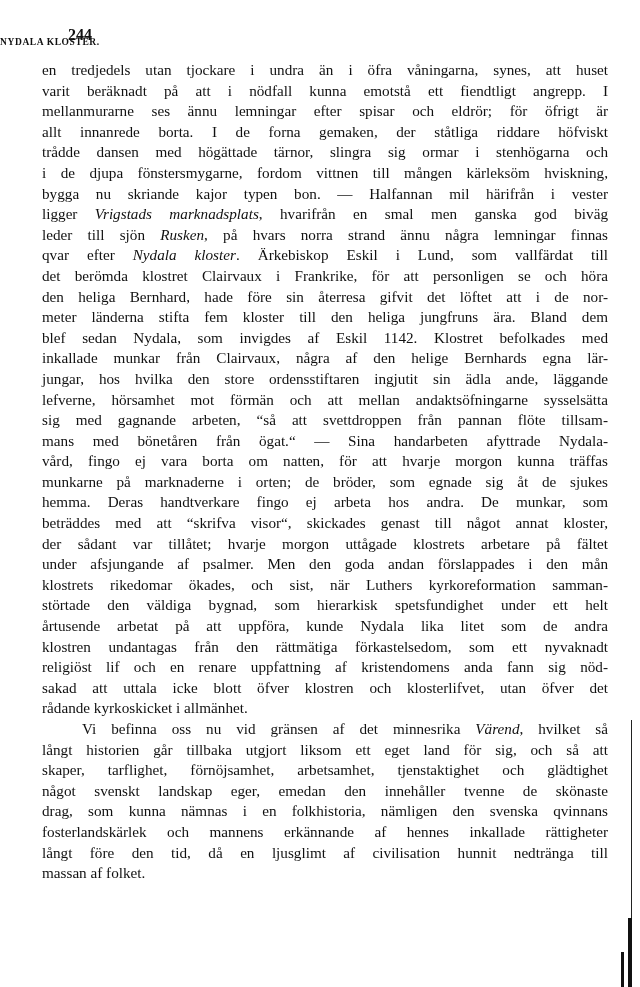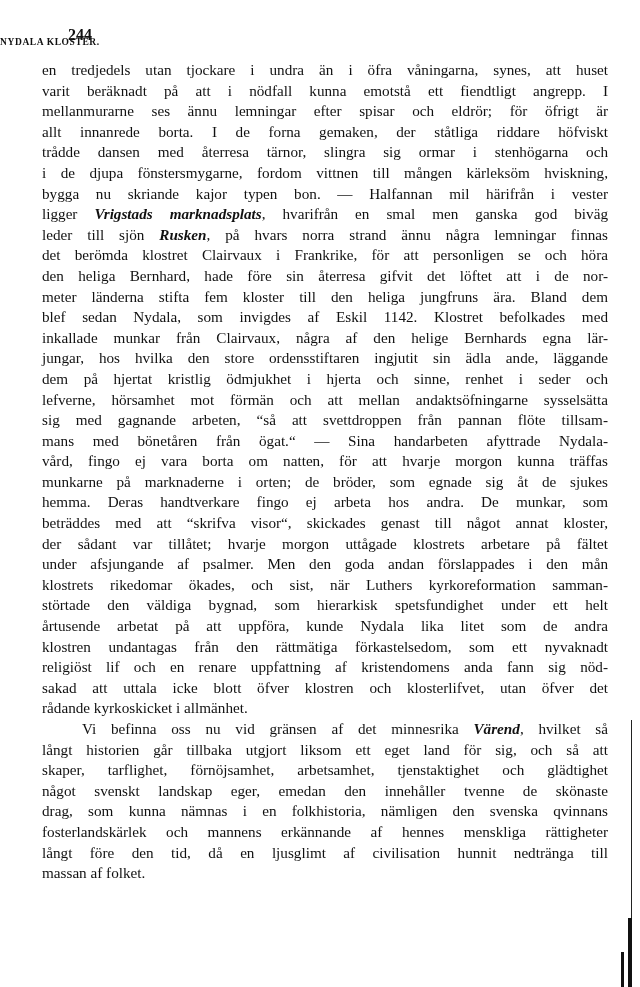--- a/index.html
+++ b/index.html
@@ -21,51 +21,51 @@
   .body-text {
     position:absolute; left:42px; top:60px; width:566px;
     font-family: "Liberation Serif", serif; font-size:15.2px; line-height:20.6px;
   }
   .line {
     display:block; white-space:nowrap; text-align:justify; text-align-last:justify;
     height:20.6px;
   }
   .line.last { text-align-last:left; }
   .line.indent { padding-left:40px; }
-  em { font-style:italic;font-weight:bold; }
+  em { font-style:italic; }
   .edge-line {
     position:absolute; left:631px; top:720px; width:1px; height:267px; background:#222;
   }
   .edge-mark1 { position:absolute; left:621px; top:952px; width:3px; height:35px; background:#111; }
   .edge-mark2 { position:absolute; left:628px; top:918px; width:4px; height:69px; background:#111; }
 </style>
 </head>
 <body>
 
 <div class="page-number">244</div>
 <div class="running-head">NYDALA KLOSTER.</div>
 
 <div class="body-text" id="body">
     <div>
       <span class="line">en tredjedels utan tjockare i undra än i öfra våningarna, synes, att huset</span>
       <span class="line">varit beräknadt på att i nödfall kunna emotstå ett fiendtligt angrepp. I</span>
       <span class="line">mellanmurarne ses ännu lemningar efter spisar och eldrör; för öfrigt är</span>
       <span class="line">allt innanrede borta. I de forna gemaken, der ståtliga riddare höfviskt</span>
-      <span class="line">trådde dansen med återresa tärnor, slingra sig ormar i stenhögarna och</span>
+      <span class="line">trådde dansen med högättade tärnor, slingra sig ormar i stenhögarna och</span>
       <span class="line">i de djupa fönstersmygarne, fordom vittnen till mången kärleksöm hviskning,</span>
       <span class="line">bygga nu skriande kajor typen bon. — Halfannan mil härifrån i vester</span>
       <span class="line">ligger <em>Vrigstads marknadsplats</em>, hvarifrån en smal men ganska god biväg</span>
       <span class="line">leder till sjön <em>Rusken</em>, på hvars norra strand ännu några lemningar finnas</span>
+      <span class="line">qvar efter <em>Nydala kloster</em>. Ärkebiskop Eskil i Lund, som vallfärdat till</span>
       <span class="line">det berömda klostret Clairvaux i Frankrike, för att personligen se och höra</span>
       <span class="line">den heliga Bernhard, hade före sin återresa gifvit det löftet att i de nor-</span>
       <span class="line">meter länderna stifta fem kloster till den heliga jungfruns ära. Bland dem</span>
       <span class="line">blef sedan Nydala, som invigdes af Eskil 1142. Klostret befolkades med</span>
       <span class="line">inkallade munkar från Clairvaux, några af den helige Bernhards egna lär-</span>
       <span class="line">jungar, hos hvilka den store ordensstiftaren ingjutit sin ädla ande, läggande</span>
-      <span class="line">dem på hjertat kristlig ödmjukhet i hjerta och sinne, renhet i seder och</span>
       <span class="line">lefverne, hörsamhet mot förmän och att mellan andaktsöfningarne sysselsätta</span>
       <span class="line">sig med gagnande arbeten, “så att svettdroppen från pannan flöte tillsam-</span>
       <span class="line">mans med bönetåren från ögat.“ — Sina handarbeten afyttrade Nydala-</span>
       <span class="line">vård, fingo ej vara borta om natten, för att hvarje morgon kunna träffas</span>
       <span class="line">munkarne på marknaderne i orten; de bröder, som egnade sig åt de sjukes</span>
       <span class="line">hemma. Deras handtverkare fingo ej arbeta hos andra. De munkar, som</span>
       <span class="line">beträddes med att “skrifva visor“, skickades genast till något annat kloster,</span>
       <span class="line">der sådant var tillåtet; hvarje morgon uttågade klostrets arbetare på fältet</span>
       <span class="line">under afsjungande af psalmer. Men den goda andan förslappades i den mån</span>
       <span class="line">klostrets rikedomar ökades, och sist, när Luthers kyrkoreformation samman-</span>
@@ -75,21 +75,21 @@
       <span class="line">religiöst lif och en renare uppfattning af kristendomens anda fann sig nöd-</span>
       <span class="line">sakad att uttala icke blott öfver klostren och klosterlifvet, utan öfver det</span>
       <span class="line last">rådande kyrkoskicket i allmänhet.</span>
     </div>
     <div>
       <span class="line indent">Vi befinna oss nu vid gränsen af det minnesrika <em>Värend</em>, hvilket så</span>
       <span class="line">långt historien går tillbaka utgjort liksom ett eget land för sig, och så att</span>
       <span class="line">skaper, tarflighet, förnöjsamhet, arbetsamhet, tjenstaktighet och glädtighet</span>
       <span class="line">något svenskt landskap eger, emedan den innehåller tvenne de skönaste</span>
       <span class="line">drag, som kunna nämnas i en folkhistoria, nämligen den svenska qvinnans</span>
-      <span class="line">fosterlandskärlek och mannens erkännande af hennes menskliga rättigheter</span>
+      <span class="line">fosterlandskärlek och mannens erkännande af hennes inkallade rättigheter</span>
       <span class="line">långt före den tid, då en ljusglimt af civilisation hunnit nedtränga till</span>
       <span class="line last">massan af folket.</span>
     </div>
   </div>
 
 <div class="edge-line"></div>
 <div class="edge-mark1"></div>
 <div class="edge-mark2"></div>
 
 </body></html>

